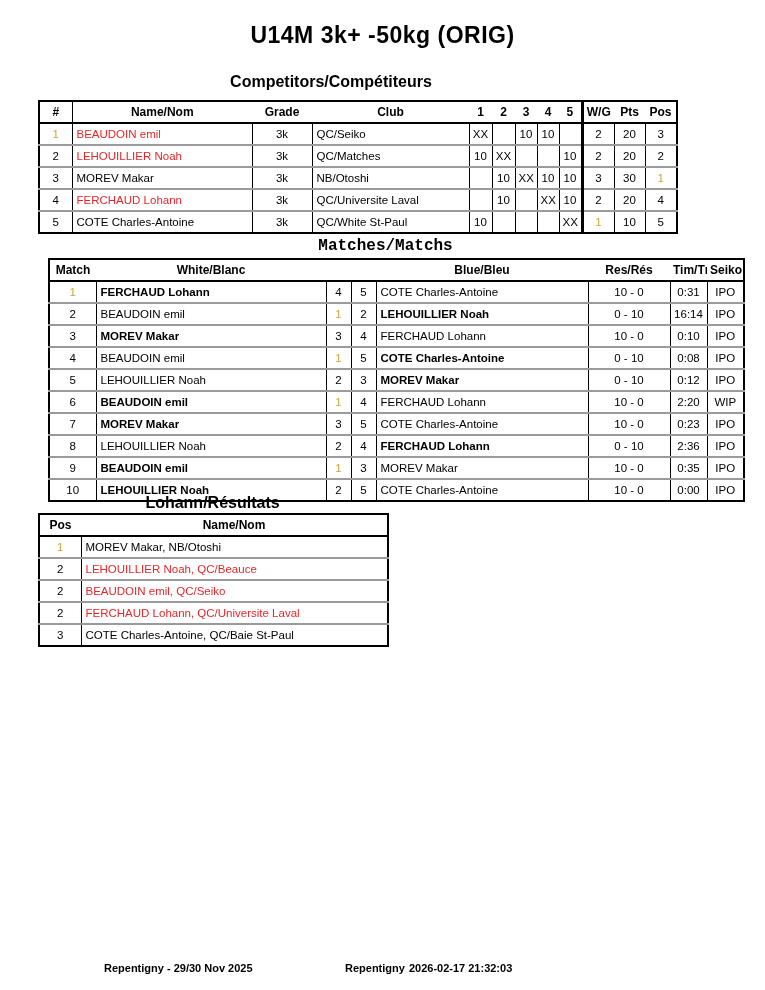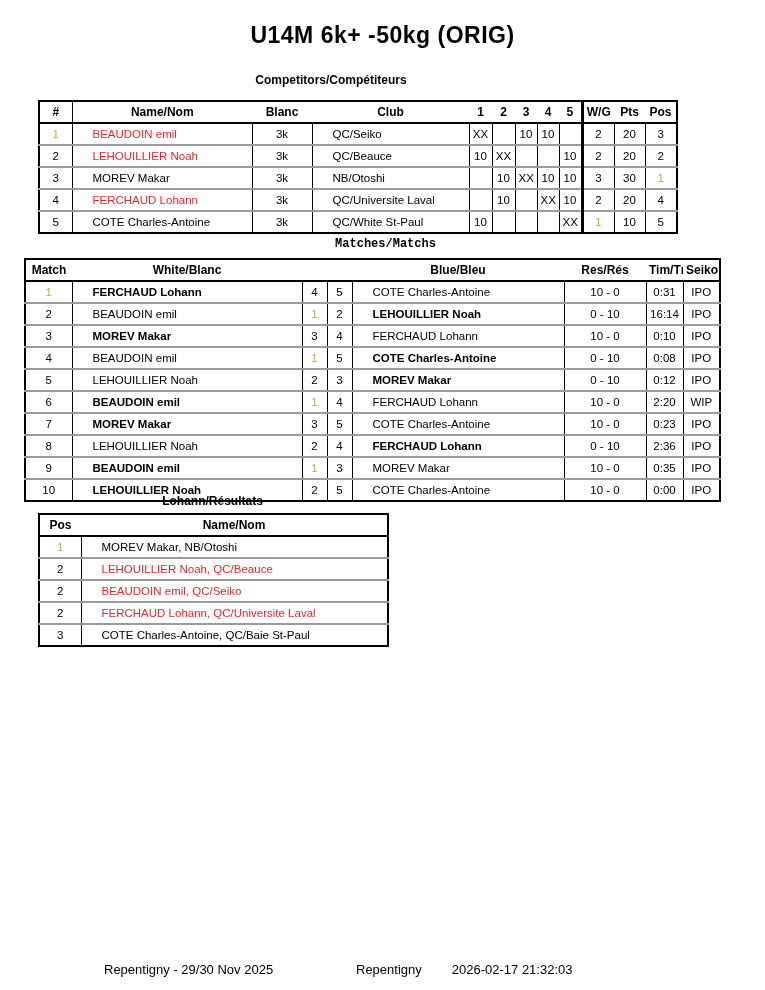--- a/index.html
+++ b/index.html
@@ -10,59 +10,59 @@
   html,body{margin:0;padding:0;}
   body{
     width:765px;height:990px;position:relative;background:#ffffff;
     font-family:"Liberation Sans", sans-serif;color:#000;
   }
   .page-title{
     position:absolute;top:22px;left:0;width:765px;text-align:center;
     font-size:23px;font-weight:bold;letter-spacing:0.5px;
   }
   .section-heading{
-    position:absolute;text-align:center;font-size:12px;font-weight:bold;
+    position:absolute;text-align:center;font-size:16px;font-weight:bold;
   }
   #comp-heading{top:73px;left:38px;width:586px;}
   #match-heading{top:237px;left:38px;width:695px;font-family:Liberation Mono, monospace;}
   #res-heading{top:494px;left:38px;width:349px;}
 
   table.sheet{
     position:absolute;border-collapse:collapse;table-layout:fixed;
     border:2.5px solid #000;
   }
   #comp-table{top:100px;left:38px;width:638px;}
-  #match-table{top:258px;left:24px;width:695px;}
+  #match-table{top:258px;left:48px;width:695px;}
   #res-table{top:513px;left:38px;width:349px;}
 
   table.sheet th{
     height:20px;font-size:12px;font-weight:bold;text-align:center;
     border-bottom:2.5px solid #000;padding:0 3px;overflow:hidden;white-space:nowrap;
   }
   table.sheet td{
     height:20px;font-size:11.5px;text-align:center;vertical-align:middle;
     border-top:2px solid var(--gray);padding:0 3px;overflow:hidden;white-space:nowrap;
   }
-  table.sheet td.left, table.sheet th.left{text-align:left;padding-left:20px;}
+  table.sheet td.left, table.sheet th.left{text-align:left;padding-left:4px;}
   .bl{border-left:1.5px solid #000;}
   .thickl{border-left:3px solid #000;}
   .red{color:var(--red);}
   .gold{color:var(--gold);}
   .b{font-weight:bold;}
 
   .footer{
-    position:absolute;top:962px;font-size:13px;font-weight:normal;white-space:nowrap;
+    position:absolute;top:962px;font-size:11px;font-weight:bold;white-space:nowrap;
   }
   #footer-left{left:104px;}
-  #footer-right{left:356px;display:flex;gap:30px;text-align:center;}
+  #footer-right{left:345px;display:flex;gap:4px;text-align:center;}
 </style>
 </head>
 <body>
 
-<div class="page-title">U14M 6k+ -50kg (ORIG)</div>
+<div class="page-title">U14M 3k+ -50kg (ORIG)</div>
 
 <div class="section-heading" id="comp-heading">Competitors/Compétiteurs</div>
 
 <table class="sheet" id="comp-table">
   <colgroup>
     <col style="width:33px">
       <col style="width:180px">
       <col style="width:60px">
       <col style="width:157px">
     <col style="width:23px">
@@ -71,21 +71,21 @@
       <col style="width:22px">
       <col style="width:23px">
     <col style="width:32px">
       <col style="width:31px">
       <col style="width:32px">
   </colgroup>
   <tbody>
       <tr>
     <th>#</th>
     <th class="bl">Name/Nom</th>
-    <th>Blanc</th>
+    <th>Grade</th>
     <th>Club</th>
     <th>1</th>
     <th>2</th>
     <th>3</th>
     <th>4</th>
     <th>5</th>
     <th class="thickl">W/G</th>
     <th>Pts</th>
     <th>Pos</th>
   </tr>
@@ -100,21 +100,21 @@
     <td class="bl">10</td>
     <td class="bl"></td>
     <td class="thickl">2</td>
     <td class="bl">20</td>
     <td class="bl">3</td>
   </tr>
   <tr>
     <td>2</td>
     <td class="bl left red">LEHOUILLIER Noah</td>
     <td class="bl">3k</td>
-    <td class="bl left">QC/Beauce</td>
+    <td class="bl left">QC/Matches</td>
     <td class="bl">10</td>
     <td class="bl">XX</td>
     <td class="bl"></td>
     <td class="bl"></td>
     <td class="bl">10</td>
     <td class="thickl">2</td>
     <td class="bl">20</td>
     <td class="bl">2</td>
   </tr>
   <tr>

